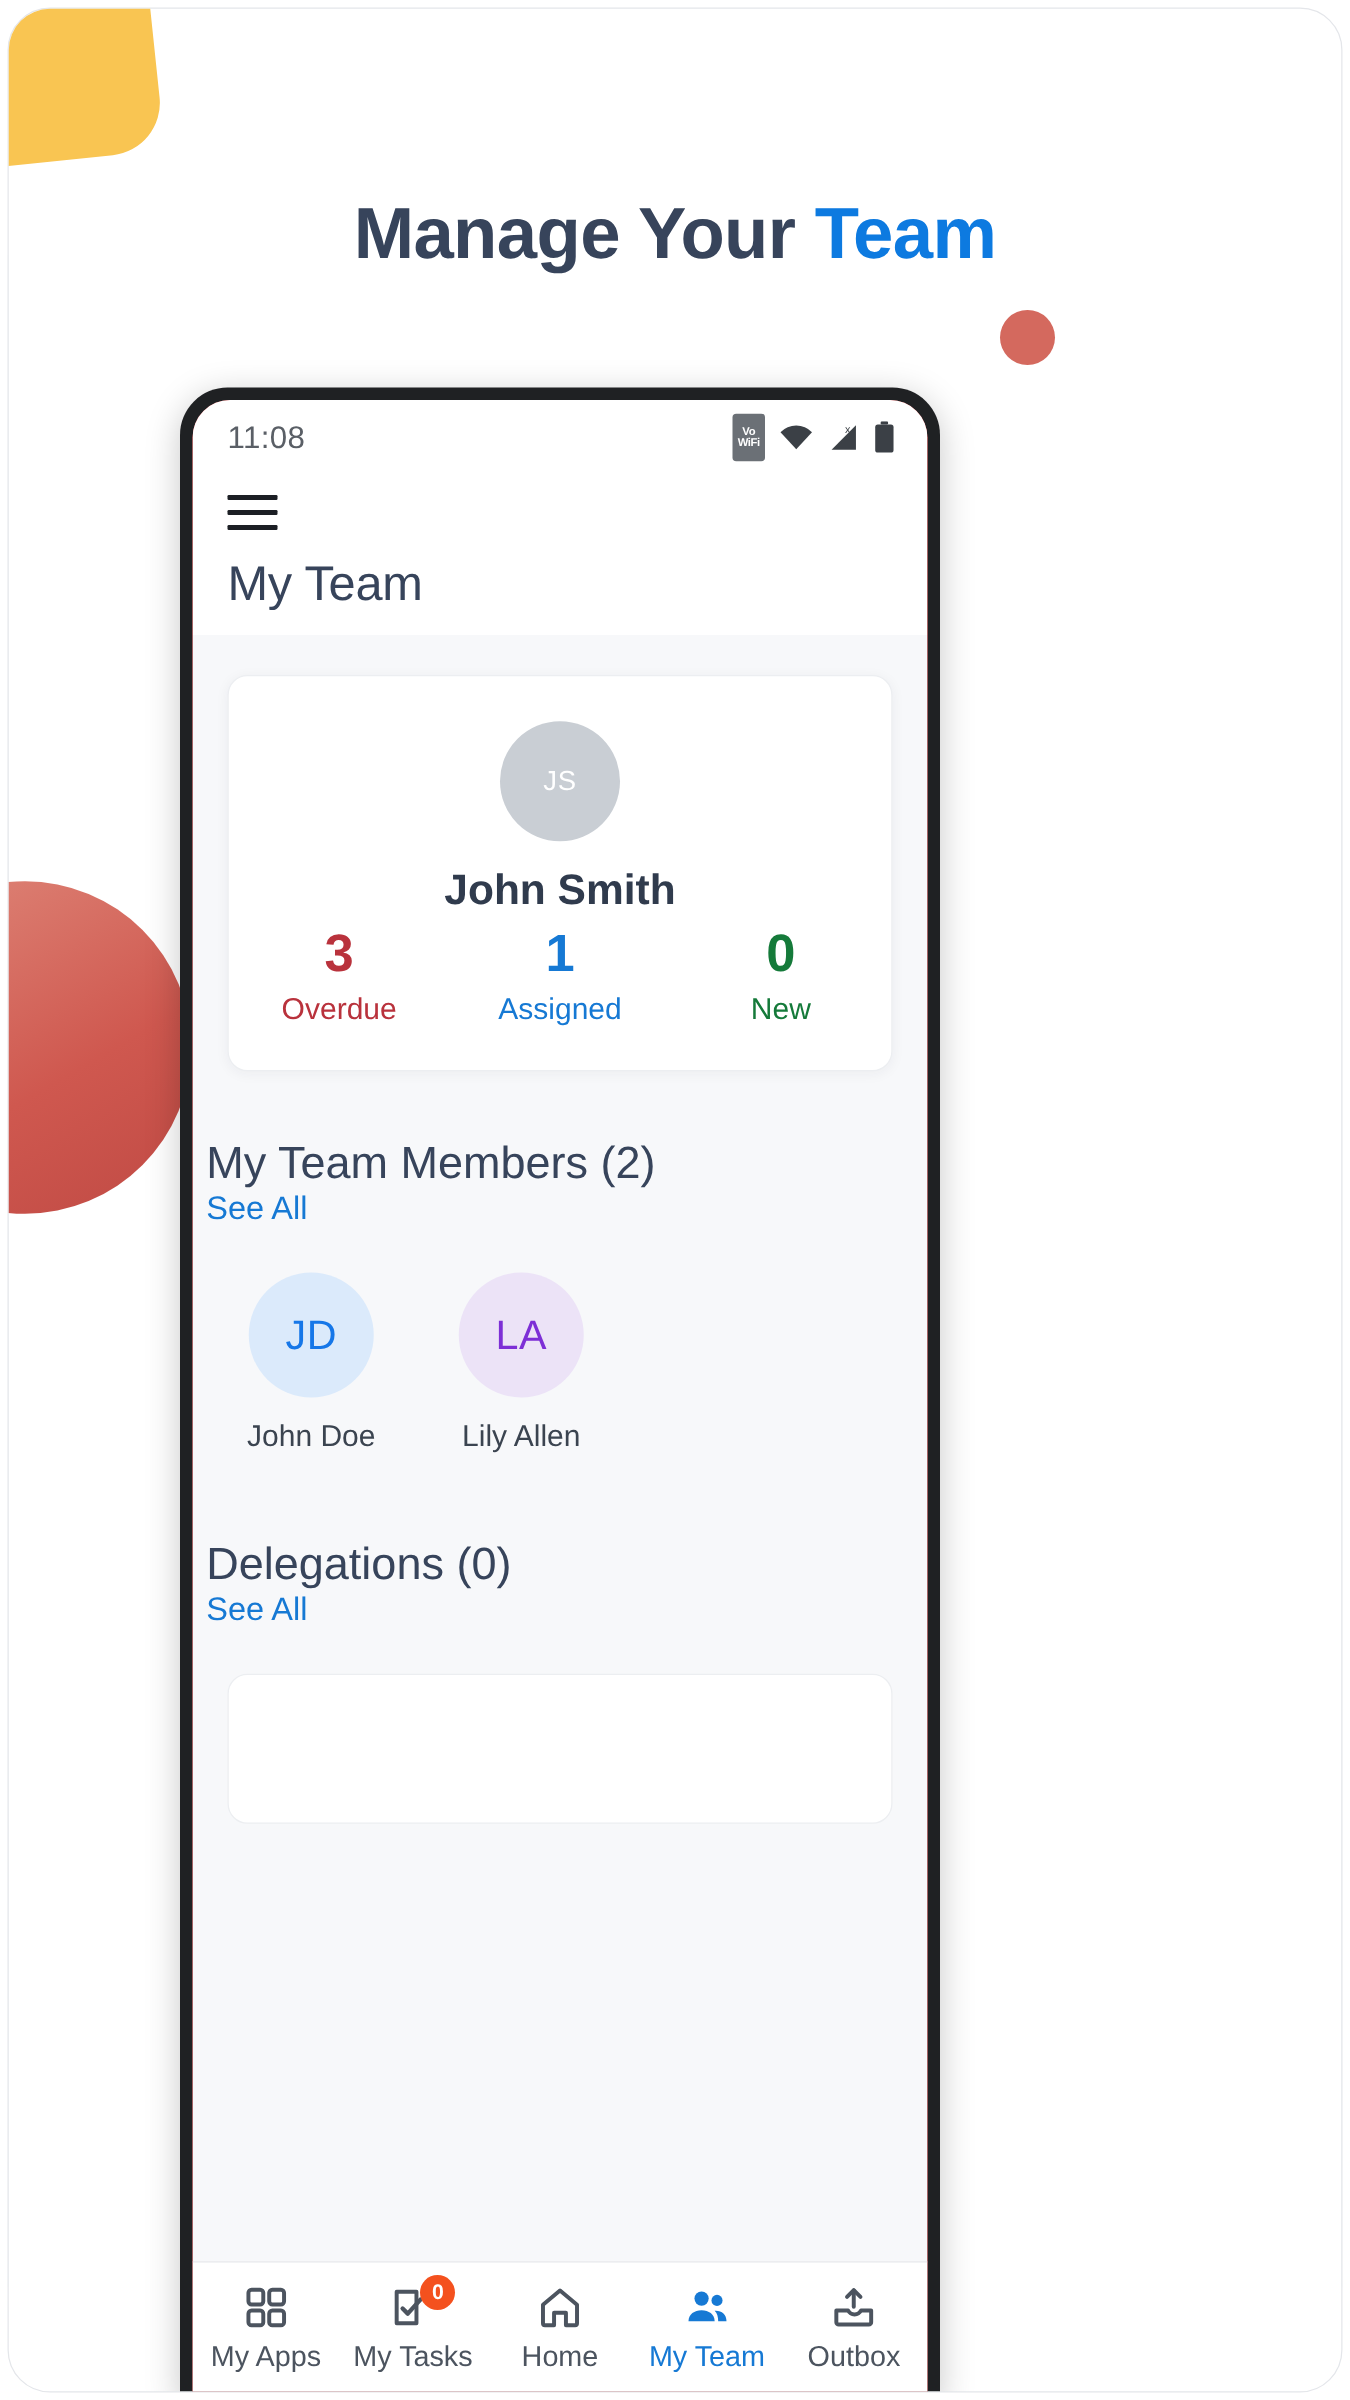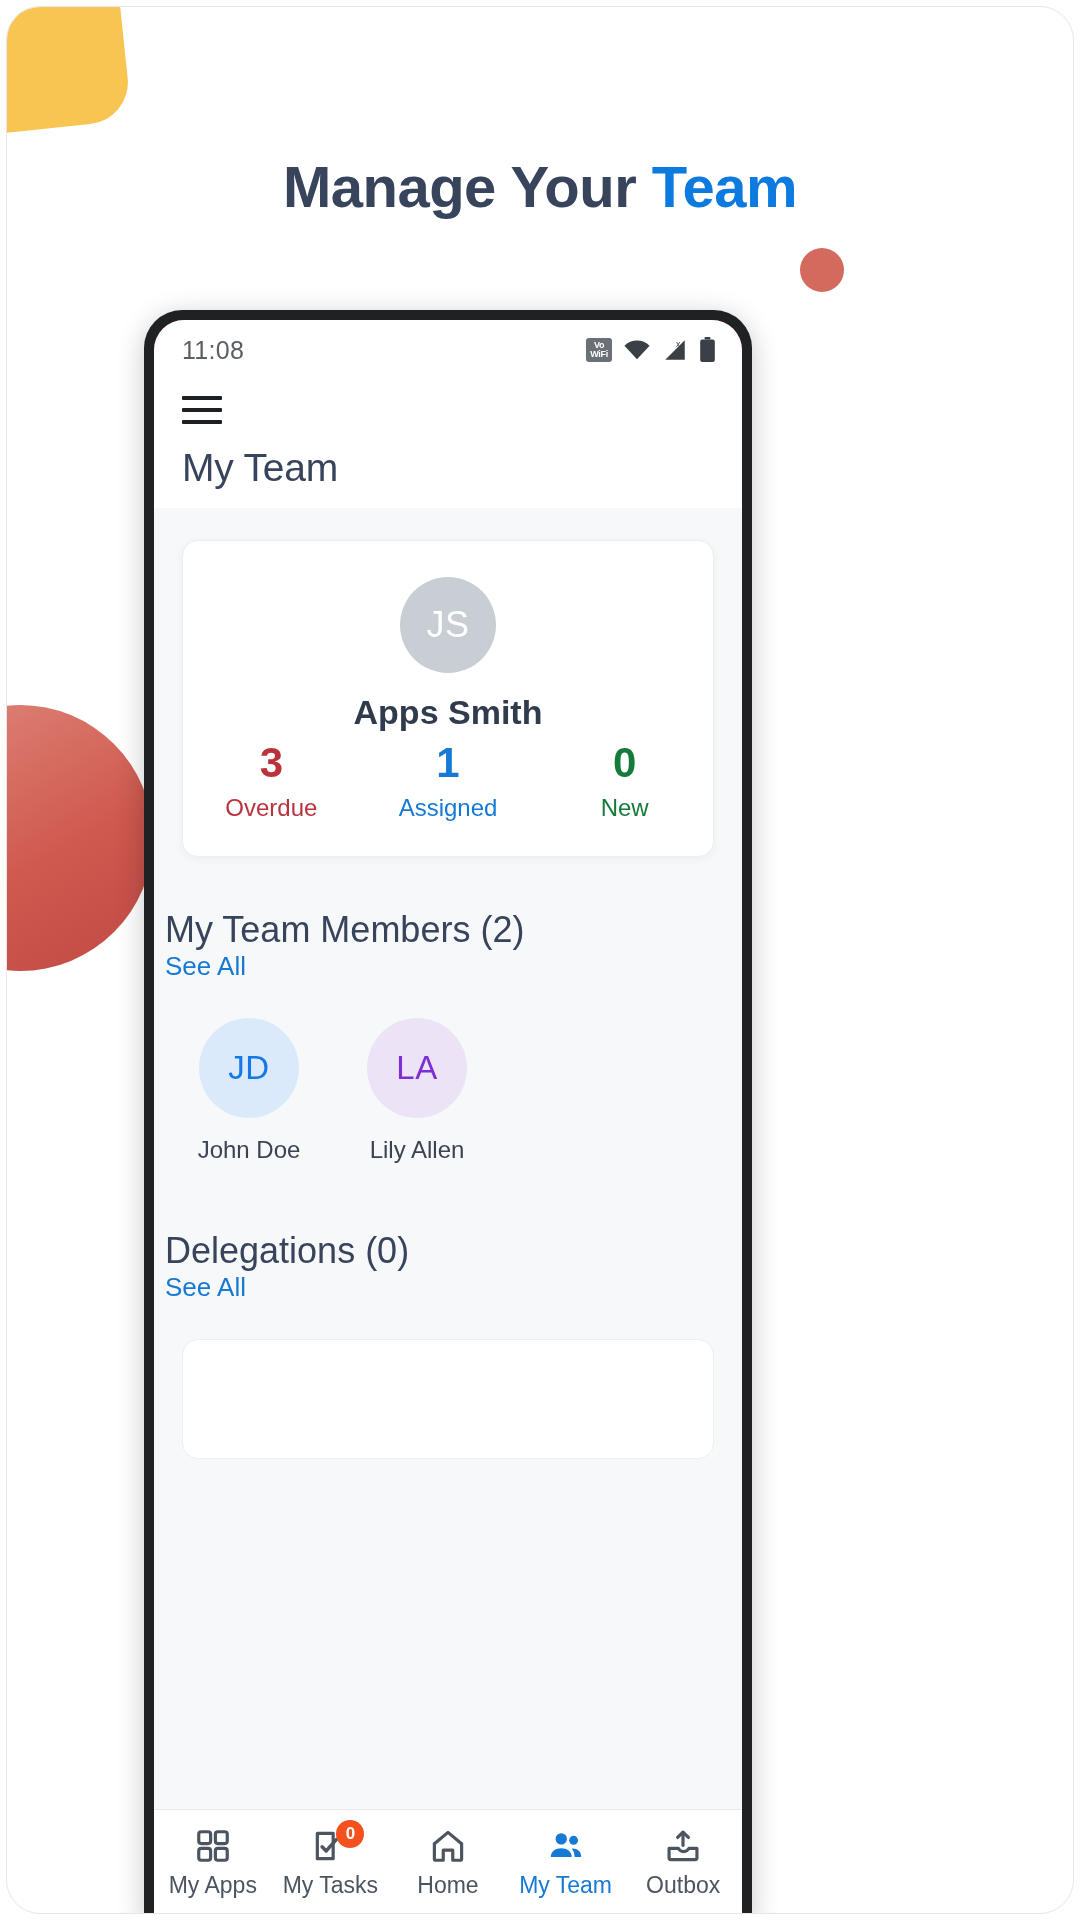--- a/index.html
+++ b/index.html
@@ -102,21 +102,21 @@
     font-size: 25px;
     color: #5a5f66;
     letter-spacing: .3px;
   }
   .status-icons {
     display: flex;
     align-items: center;
     gap: 11px;
   }
   .ic-volte {
-    width: 26px; height: 24px;
+    width: 26px; height: 38px;
     border-radius: 3px;
     background: #6b7076;
     color: #fff;
     font-size: 9px;
     font-weight: 700;
     line-height: 9px;
     display: flex;
     flex-direction: column;
     align-items: center;
     justify-content: center;
@@ -170,21 +170,21 @@
     border: 1px solid #eceef1;
     box-shadow: 0 2px 10px rgba(30,40,60,.05);
     padding: 36px 0 34px 0;
     text-align: center;
   }
   .avatar-big {
     width: 96px; height: 96px;
     border-radius: 50%;
     background: #c9ced4;
     color: #ffffff;
-    font-size: 36px;
+    font-size: 22px;
     font-weight: 400;
     display: flex;
     align-items: center;
     justify-content: center;
     margin: 0 auto 20px auto;
     letter-spacing: .5px;
   }
   .profile-name {
     font-size: 34px;
     font-weight: 700;
@@ -346,21 +346,21 @@
             <span></span>
             <span></span>
           </div>
           <div class="appbar-title">My Team</div>
         </div>
 
         <div class="body">
 
           <div class="profile-card">
             <div class="avatar-big">JS</div>
-            <div class="profile-name">Apps Smith</div>
+            <div class="profile-name">John Smith</div>
             <div class="stats">
               <div class="stat">
                 <div class="stat-value" style="color:#b9323c">3</div>
                 <div class="stat-label" style="color:#b9323c">Overdue</div>
               </div>
               <div class="stat">
                 <div class="stat-value" style="color:#1679d4">1</div>
                 <div class="stat-label" style="color:#1679d4">Assigned</div>
               </div>
               <div class="stat">

